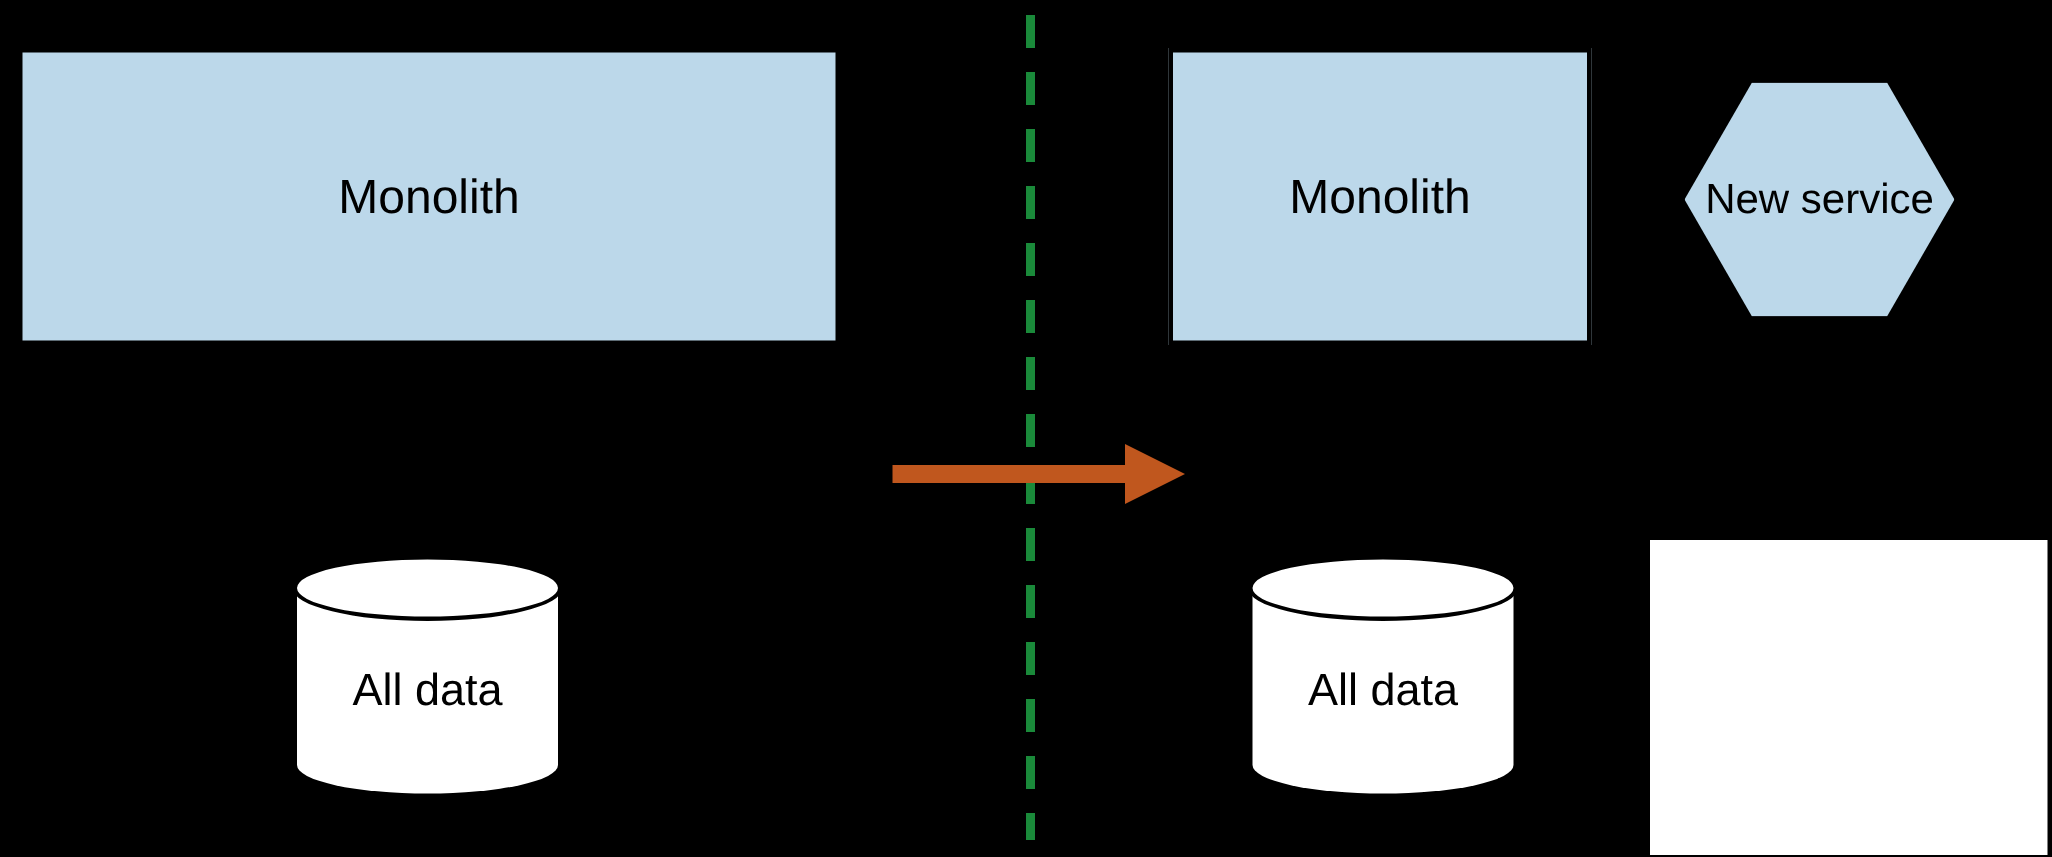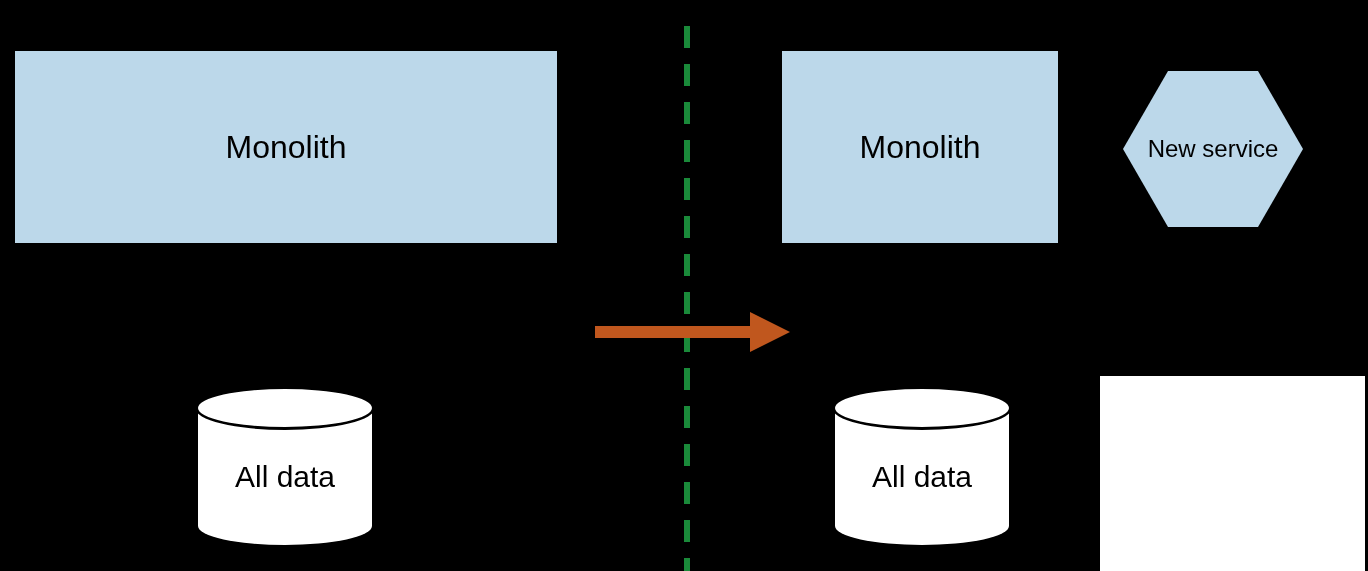--- a/index.html
+++ b/index.html
@@ -6,21 +6,20 @@
     body {
       width: 1368px;
       height: 571px;
       position: relative;
       font-family: "Segoe UI", Arial, sans-serif;
       background: #000;
     }
     .canvas {
       position: absolute;
       inset: 0;
-      margin-top: 16px;
     }
     .monolith-box {
       position: absolute;
       background: #bcd8ea;
       border: 3px solid #000;
       display: flex;
       align-items: center;
       justify-content: center;
       font-size: 32px;
       color: #000;
@@ -36,21 +35,21 @@
       justify-content: center;
     }
     .hex-border {
       position: absolute;
       width: 186px;
       height: 162px;
       background: #000;
       clip-path: polygon(25% 0%, 75% 0%, 100% 50%, 75% 100%, 25% 100%, 0% 50%);
     }
     .hex-label {
-      font-size: 24px;
+      font-size: 28px;
       color: #000;
     }
     .cylinder {
       position: absolute;
       width: 180px;
       height: 165px;
     }
     .cyl-body {
       position: absolute;
       top: 22px;

